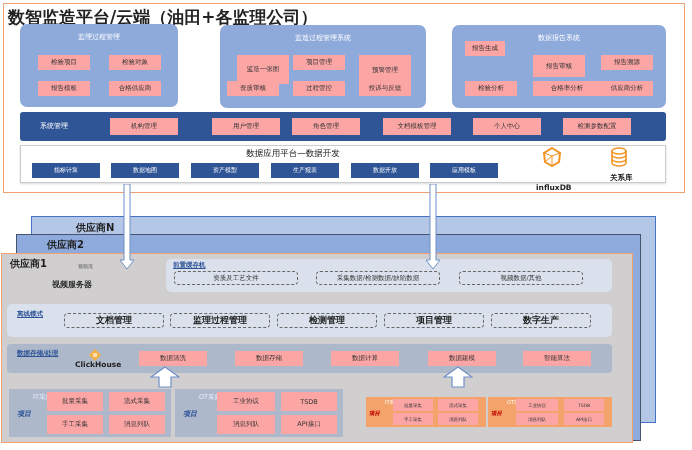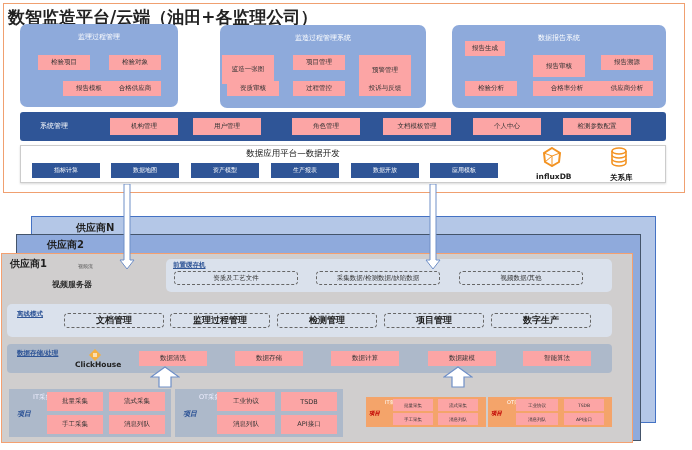--- a/index.html
+++ b/index.html
@@ -45,48 +45,48 @@
 </head>
 <body>
 
 <div id="cloud" class="abs"></div>
 <div id="cloud-title" class="abs">数智监造平台/云端（油田+各监理公司）</div>
 
 <div class="abs sys" style="left:20px;top:24px;width:158px;height:83px;">
   <div class="sys-title">监理过程管理</div>
   <div class="wbtn" style="left:18px;top:31px;width:52px;height:15px;">检验项目</div>
   <div class="wbtn" style="left:89px;top:31px;width:52px;height:15px;">检验对象</div>
-  <div class="wbtn" style="left:18px;top:57px;width:52px;height:15px;margin-left:25px;">报告模板</div>
+  <div class="wbtn" style="left:18px;top:57px;width:52px;height:15px;">报告模板</div>
   <div class="wbtn" style="left:89px;top:57px;width:52px;height:15px;">合格供应商</div>
 </div>
 
 <div class="abs sys" style="left:220px;top:25px;width:206px;height:83px;">
   <div class="sys-title">监造过程管理系统</div>
-  <div class="wbtn" style="left:2px;top:30px;width:52px;height:29px;">监造一张图</div>
+  <div class="wbtn" style="left:17px;top:30px;width:52px;height:29px;">监造一张图</div>
   <div class="wbtn" style="left:73px;top:30px;width:52px;height:15px;">项目管理</div>
   <div class="wbtn" style="left:139px;top:30px;width:52px;height:31px;">预警管理</div>
   <div class="wbtn" style="left:7px;top:56px;width:52px;height:15px;">资质审核</div>
   <div class="wbtn" style="left:73px;top:56px;width:52px;height:15px;">过程管控</div>
   <div class="wbtn" style="left:139px;top:56px;width:52px;height:15px;">投诉与反馈</div>
 </div>
 
 <div class="abs sys" style="left:452px;top:25px;width:214px;height:83px;">
   <div class="sys-title">数据报告系统</div>
   <div class="wbtn" style="left:13px;top:16px;width:40px;height:15px;">报告生成</div>
   <div class="wbtn" style="left:81px;top:30px;width:52px;height:22px;">报告审核</div>
   <div class="wbtn" style="left:149px;top:30px;width:52px;height:15px;">报告溯源</div>
   <div class="wbtn" style="left:13px;top:56px;width:52px;height:15px;">检验分析</div>
   <div class="wbtn" style="left:81px;top:56px;width:68px;height:15px;">合格率分析</div>
   <div class="wbtn" style="left:149px;top:56px;width:52px;height:15px;">供应商分析</div>
 </div>
 
 <div id="sysmgr-bar" class="abs">
   <div id="sysmgr-label" class="abs">系统管理</div>
   <div class="wbtn" style="left:90px;top:6px;width:68px;height:17px;">机构管理</div>
-  <div class="wbtn" style="left:173px;top:6px;width:68px;height:17px;">用户管理</div>
+  <div class="wbtn" style="left:192px;top:6px;width:68px;height:17px;">用户管理</div>
   <div class="wbtn" style="left:272px;top:6px;width:68px;height:17px;">角色管理</div>
   <div class="wbtn" style="left:363px;top:6px;width:68px;height:17px;">文档模板管理</div>
   <div class="wbtn" style="left:453px;top:6px;width:68px;height:17px;">个人中心</div>
   <div class="wbtn" style="left:543px;top:6px;width:68px;height:17px;">检测参数配置</div>
 </div>
 
 <div id="devplat" class="abs">
   <div id="devplat-title" class="abs">数据应用平台—数据开发</div>
   <div class="bbtn" style="left:11px;top:17px;width:68px;height:15px;">指标计算</div>
   <div class="bbtn" style="left:90px;top:17px;width:68px;height:15px;">数据地图</div>
@@ -96,21 +96,21 @@
   <div class="bbtn" style="left:409px;top:17px;width:68px;height:15px;">应用模板</div>
 
   <div class="abs" style="left:521px;top:1px;width:20px;height:20px;">
     <svg width="20" height="20" viewBox="0 0 20 20">
         <polygon points="10,1 18,6 17,15 10,19 3,15 2,6" fill="none" stroke="#f39322" stroke-width="2"></polygon>
         <polyline points="2,6 10,9 18,6" fill="none" stroke="#f39322" stroke-width="1"></polyline>
         <line x1="10" y1="9" x2="10" y2="19" stroke="#f39322" stroke-width="1"></line>
         <line x1="10" y1="9" x2="3" y2="15" stroke="#f39322" stroke-width="1"></line>
       </svg>
   </div>
-  <div class="dblabel" style="left:515px;top:26px;">influxDB</div>
+  <div class="dblabel" style="left:515px;top:37px;">influxDB</div>
   <div class="abs" style="left:590px;top:1px;width:16px;height:20px;">
     <svg width="16" height="20" viewBox="0 0 16 20">
         <ellipse cx="8" cy="4" rx="7" ry="3" fill="none" stroke="#f39322" stroke-width="1.6"></ellipse>
         <path d="M1,4 V16 A7,3 0 0 0 15,16 V4" fill="none" stroke="#f39322" stroke-width="1.6"></path>
         <path d="M1,8 A7,3 0 0 0 15,8 M1,12 A7,3 0 0 0 15,12" fill="none" stroke="#f39322" stroke-width="1.4"></path>
       </svg>
   </div>
   <div class="dblabel" style="left:589px;top:27px;">关系库</div>
 </div>
 

